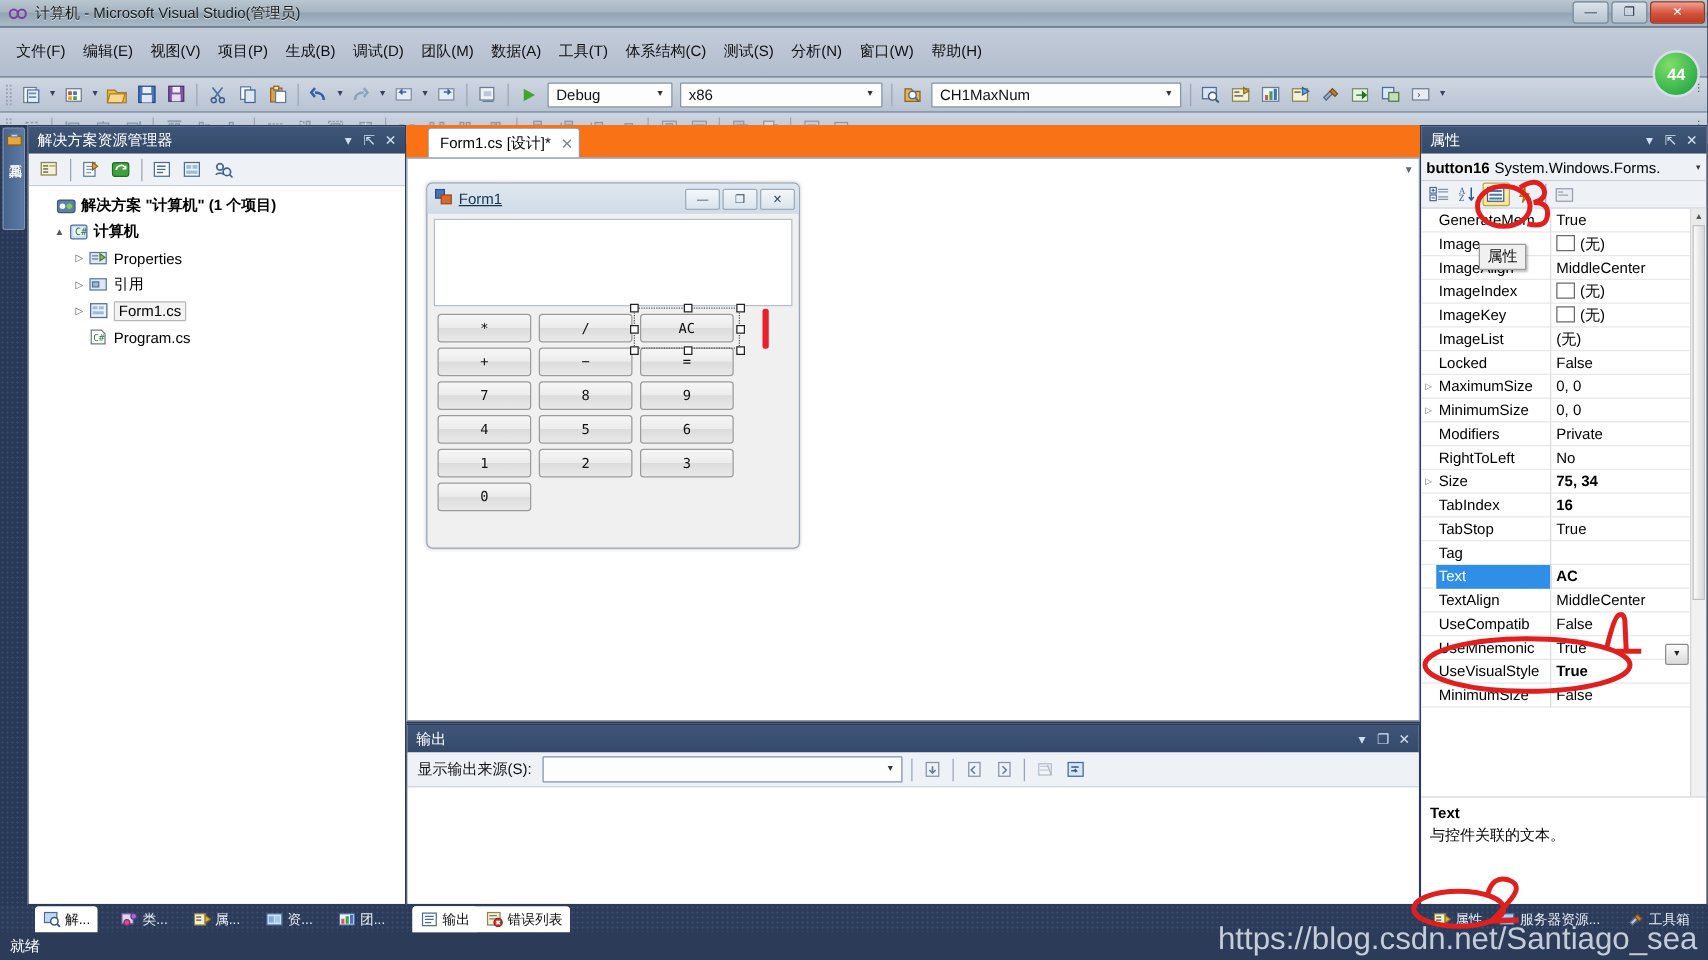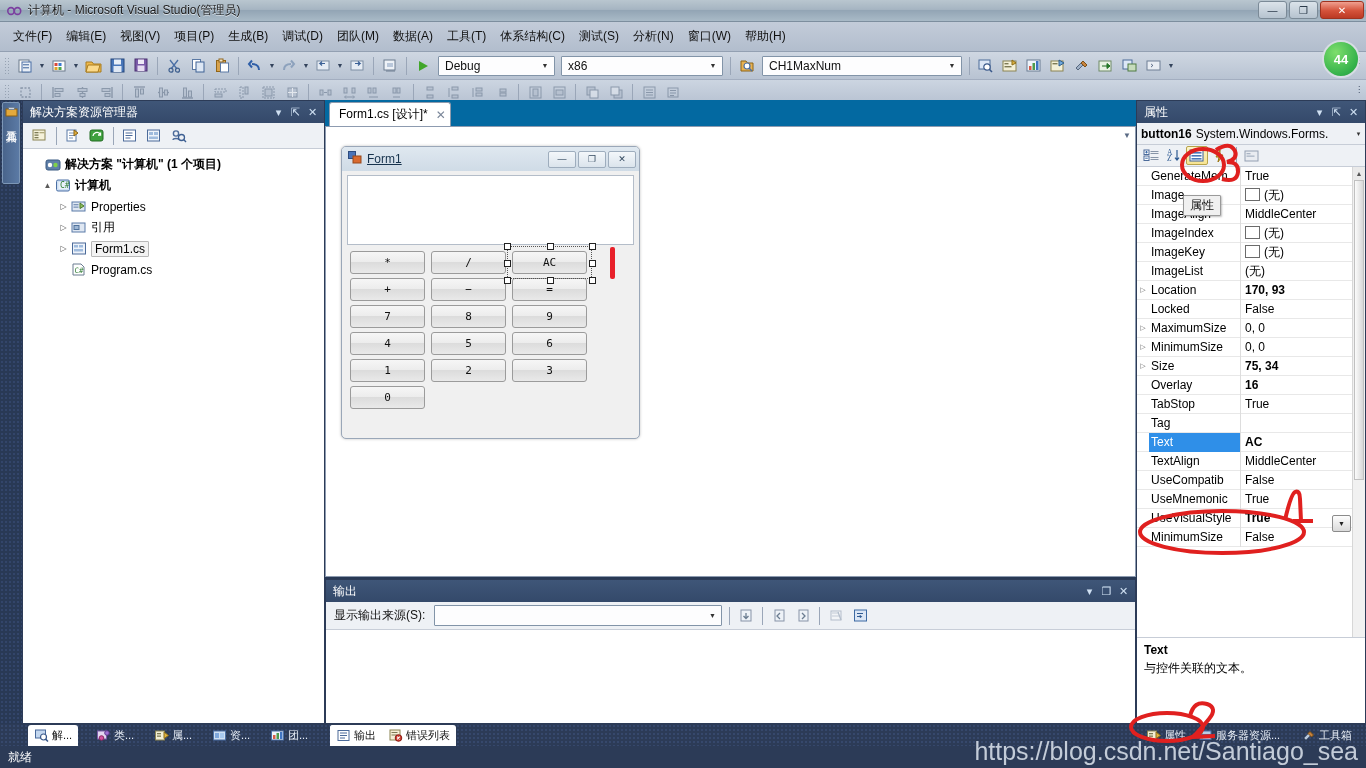--- a/index.html
+++ b/index.html
@@ -24,21 +24,21 @@
   .winbtns{ position:absolute; right:2px; top:1px; display:flex; gap:2px;}
   .winbtn{
     width:29px;height:18px;border:1px solid #7b8a97;border-radius:3px;
     background:linear-gradient(to bottom,#dbe3ea,#b6c3cf);
     display:flex;align-items:center;justify-content:center;font-size:10px;color:#2b3a4a;
   }
   .winbtn.close{ width:44px; background:linear-gradient(to bottom,#f0a090,#d4523a 55%,#bb3a24);
     border-color:#9e3320;color:#fff;font-weight:bold;}
   
   #menubar{
-    height:30px; background:linear-gradient(to bottom,#c3ccd9,#b2bdcd);
+    height:40px; background:linear-gradient(to bottom,#c3ccd9,#b2bdcd);
     display:flex; align-items:center; padding-left:6px; border-bottom:1px solid #93a0b2;
   }
   #menubar .mi{ padding:2px 7px; font-size:12px; color:#111; white-space:nowrap;}
   
   .toolbar{
     height:28px; background:linear-gradient(to bottom,#cfd7e2,#b8c3d2);
     display:flex; align-items:center; padding-left:4px; border-bottom:1px solid #a3aec0;
     position:relative;
   }
   .grip{ width:6px; height:18px; margin-right:3px;
@@ -86,21 +86,21 @@
      display:flex; align-items:center; padding-left:5px;}
   .se-toolbar .sbtn{ width:22px;height:21px;display:flex;align-items:center;justify-content:center;margin:0 1px;border:1px solid transparent;border-radius:2px;}
   .setree{ flex:1; background:#fff; padding:5px 0 0 4px; overflow:hidden;}
   .tnode{ display:flex; align-items:center; height:21px; font-size:12px; white-space:nowrap;}
   .tnode .exp{ width:13px;text-align:center;color:#5a5a5a;font-size:8px;}
   .tnode .ticon{ width:17px;height:16px;margin-right:4px;display:flex;align-items:center;justify-content:center;}
   .tnode.sel .tlabel{ border:1px solid #b8b8b8; background:#f3f3f3; padding:0 3px; border-radius:1px;}
   .bold{ font-weight:bold; }
   
   #center{ position:absolute; left:325px; right:230px; top:0; bottom:0; }
-  #doctabs{ height:26px; background:#0369a1; display:flex; align-items:flex-end; padding-left:4px;}
+  #doctabs{ height:26px; background:#f97316; display:flex; align-items:flex-end; padding-left:17px;}
   .doctab{ height:24px; background:#fff; border:1px solid #8f9bad; border-bottom:none;
      border-radius:3px 3px 0 0; display:flex; align-items:center; padding:0 4px 0 9px; font-size:12px;}
   .doctab .dt-close{ margin-left:8px; color:#7a8699; font-size:12px; }
   #designer{ position:absolute; left:0; right:0; top:26px; bottom:147px;
      background:#fff; border:1px solid #8d9bb0;}
   .desgr{ position:absolute; right:4px; top:4px; font-size:8px; color:#5b6b85;}
   
   #form1{ position:absolute; left:15px; top:19px; width:299px; height:293px;
      background:#f0f0f0; border:1px solid #9aa7b8; border-radius:5px;
      box-shadow:0 0 3px rgba(0,0,0,.25);}
@@ -318,21 +318,21 @@
         <path d="M4 13h9" stroke="#6c7c90"></path>
         <path d="M5 5h6v4H5z" fill="#b9c7da"></path>
       </svg>
   </div>
   <div class="tsep"></div>
   <div class="tbtn">
     <svg width="14" height="14">
         <path d="M3 2l9 5-9 5z" fill="#41a62a"></path>
       </svg>
   </div>
-  <div class="combo" style="width:117px">
+  <div class="combo" style="width:100px">
     <span class="cbtxt">Debug</span>
     <span class="cbarr">▼</span>
   </div>
   <div class="combo" style="width:162px">
     <span class="cbtxt">x86</span>
     <span class="cbarr">▼</span>
   </div>
   <div class="tsep"></div>
   <div class="tbtn">
     <svg width="16" height="15">
@@ -929,47 +929,52 @@
           <span class="pexp"></span>
           <span class="pname">ImageKey</span>
           <span class="pval"><span class="swatch"></span><span>(无)</span></span>
         </div>
       <div class="prow">
           <span class="pexp"></span>
           <span class="pname">ImageList</span>
           <span class="pval">(无)</span>
         </div>
       <div class="prow">
-          <span class="pexp">▷</span>
-          <span class="pname">Location</span>
-          <span class="pval bold">170, 93</span>
-        </div>
-      <div class="prow">
           <span class="pexp"></span>
           <span class="pname">Locked</span>
           <span class="pval">False</span>
         </div>
       <div class="prow">
           <span class="pexp">▷</span>
           <span class="pname">MaximumSize</span>
           <span class="pval">0, 0</span>
         </div>
       <div class="prow">
           <span class="pexp">▷</span>
           <span class="pname">MinimumSize</span>
           <span class="pval">0, 0</span>
         </div>
       <div class="prow">
+          <span class="pexp"></span>
+          <span class="pname">Modifiers</span>
+          <span class="pval">Private</span>
+        </div>
+      <div class="prow">
+          <span class="pexp"></span>
+          <span class="pname">RightToLeft</span>
+          <span class="pval">No</span>
+        </div>
+      <div class="prow">
           <span class="pexp">▷</span>
           <span class="pname">Size</span>
           <span class="pval bold">75, 34</span>
         </div>
       <div class="prow">
           <span class="pexp"></span>
-          <span class="pname">Overlay</span>
+          <span class="pname">TabIndex</span>
           <span class="pval bold">16</span>
         </div>
       <div class="prow">
           <span class="pexp"></span>
           <span class="pname">TabStop</span>
           <span class="pval">True</span>
         </div>
       <div class="prow">
           <span class="pexp"></span>
           <span class="pname">Tag</span>

